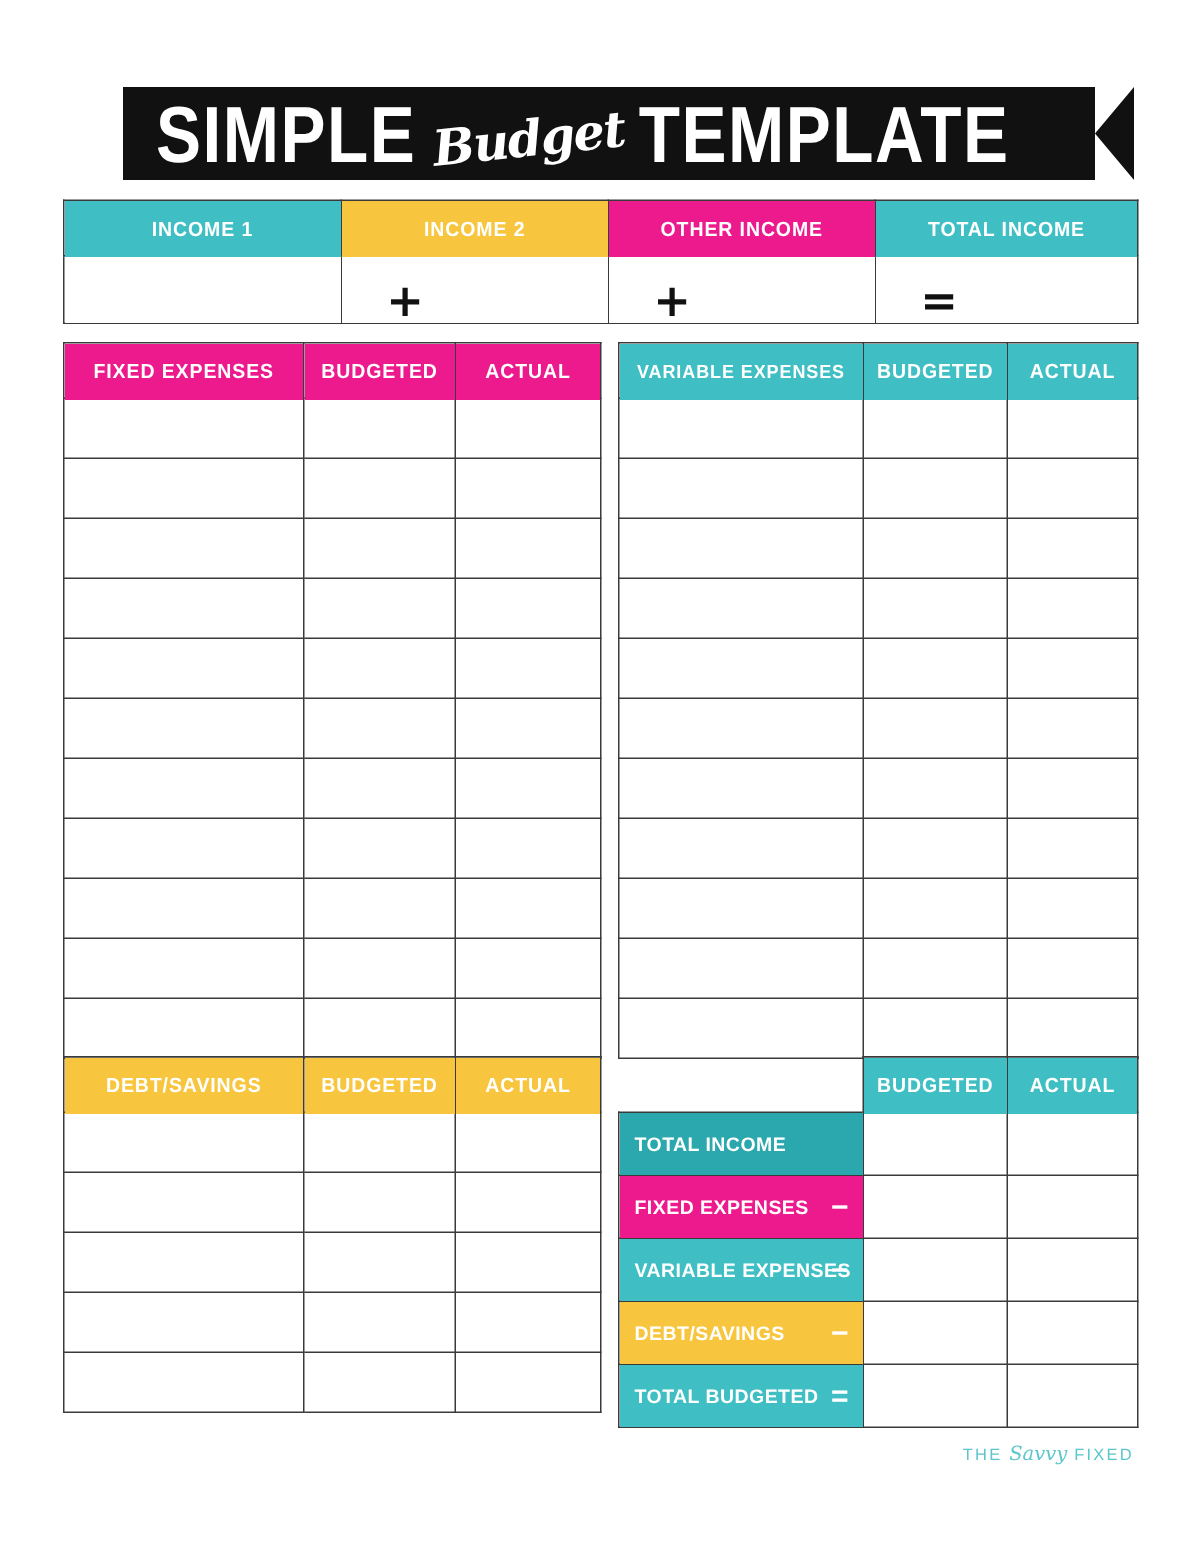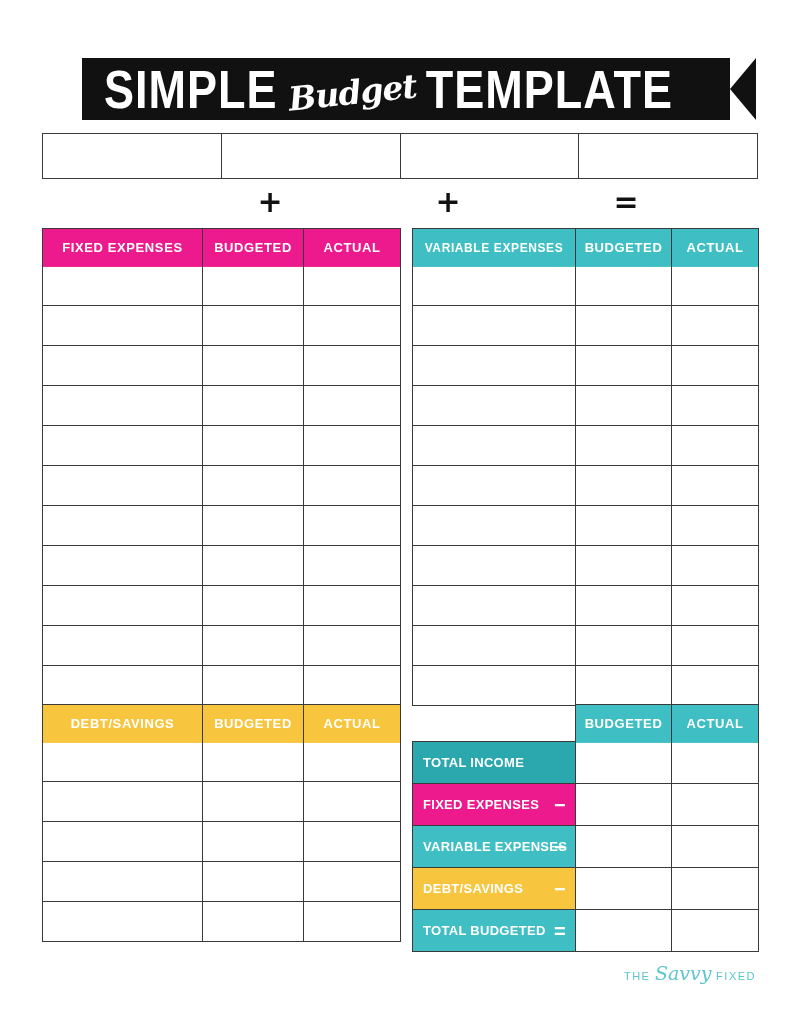--- a/index.html
+++ b/index.html
@@ -164,41 +164,47 @@
     right: 44px;
     top: 962px;
     font-size: 11px;
     letter-spacing: 1.5px;
     color: #5bc6cb;
     white-space: nowrap;
   }
   .footer .script {
     font-family: "DejaVu Serif", serif;
     font-style: italic;
-    font-size: 19px;
+    font-size: 13px;
     letter-spacing: 0;
   }
 </style>
 </head>
 <body>
 
 <div class="page">
 
   <div class="title-banner">
     <div class="bg"></div>
     <div class="notch"></div>
     <div class="title-text">
       <span class="title-word">SIMPLE</span>
       <span class="title-script">Budget</span>
       <span class="title-word">TEMPLATE</span>
     </div>
   </div>
 
   <table class="tbl" id="income-table">
     <tbody>
+        <tr>
+      <th class="hdr c-teal" style="width:185px">INCOME 1</th>
+      <th class="hdr c-yellow" style="width:178px">INCOME 2</th>
+      <th class="hdr c-pink" style="width:178px">OTHER INCOME</th>
+      <th class="hdr c-teal" style="width:175px">TOTAL INCOME</th>
+    </tr>
     <tr>
       <td class="cell valrow"></td>
       <td class="cell valrow"></td>
       <td class="cell valrow"></td>
       <td class="cell valrow"></td>
     </tr>
   </tbody>
     </table>
   <div class="op-wrap">
     <span class="op" style="left:228px">+</span>

